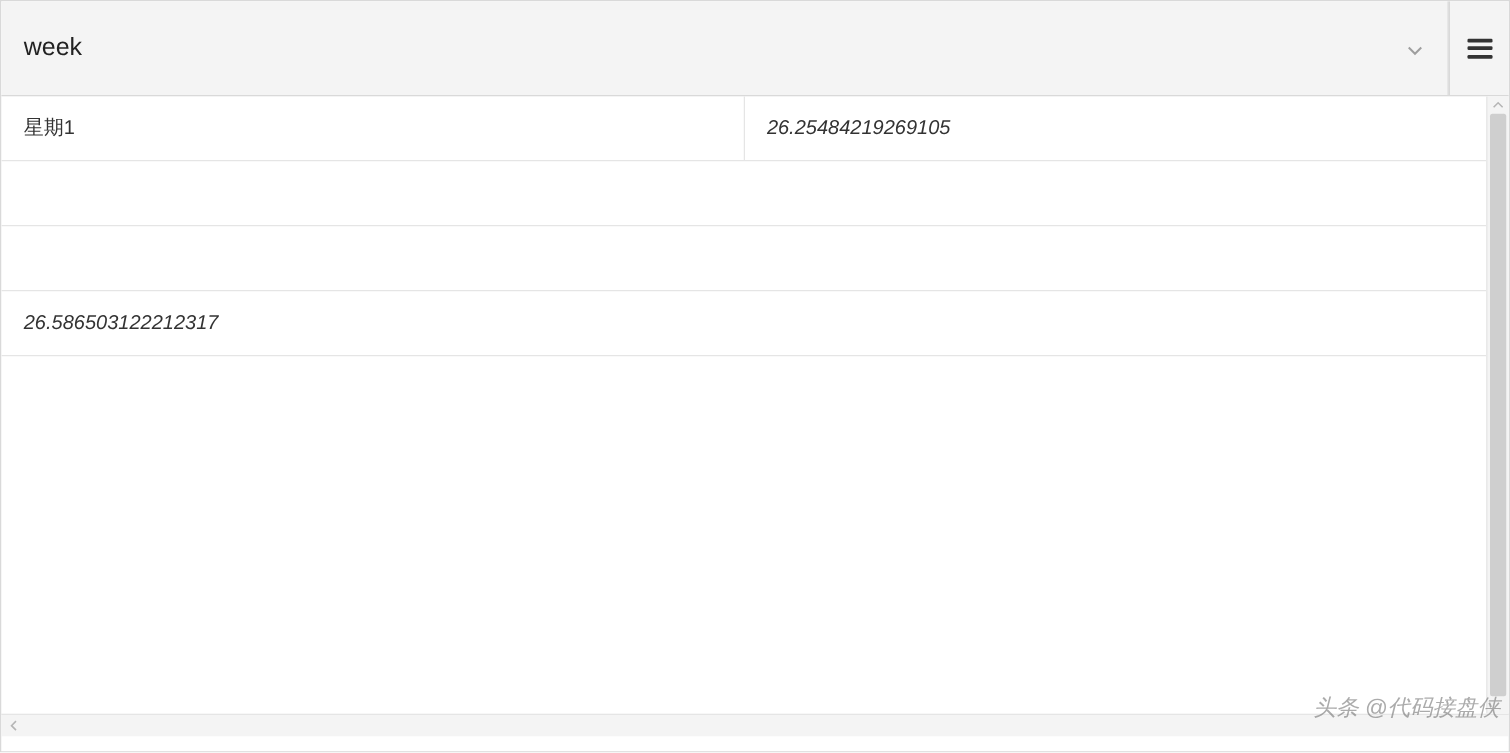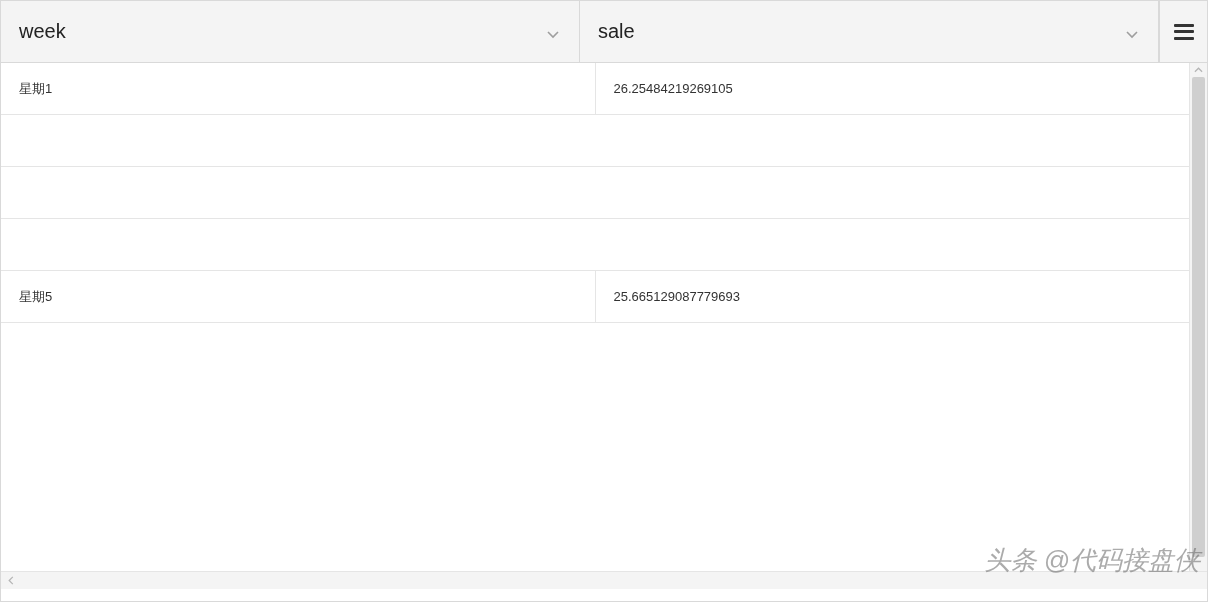--- a/index.html
+++ b/index.html
@@ -32,21 +32,21 @@
     .grid-main {
       flex: 1;
       display: flex;
       flex-direction: column;
       overflow: hidden;
     }
     .header-row {
       display: flex;
       background: #f4f4f4;
       border-bottom: 1px solid #d9d9d9;
-      height: 62px;
+      height: 76px;
     }
     .header-cell {
       flex: 1;
       display: flex;
       align-items: center;
       padding: 0 18px;
       border-right: 1px solid #d9d9d9;
       position: relative;
       font-weight: 500;
       color: #222;
@@ -103,24 +103,25 @@
       height: 52px;
       border-bottom: 1px solid #e5e5e5;
     }
     .data-cell {
       flex: 1;
       display: flex;
       align-items: center;
       padding: 0 18px;
       border-right: 1px solid #e5e5e5;
       color: #333;
-      font-size: 13px;
+      font-size: 16px;
     }
     .data-cell:last-child {
       border-right: none;
+      font-style: italic;
     }
     .vscroll {
       width: 18px;
       background: #f4f4f4;
       border-left: 1px solid #e5e5e5;
       position: relative;
     }
     .vscroll-up {
       position: absolute;
       top: 0;
@@ -163,21 +164,21 @@
     }
     .hscroll-left svg {
       width: 6px;
       height: 9px;
       opacity: 0.5;
     }
     .watermark {
       position: absolute;
       right: 8px;
       bottom: 24px;
-      font-size: 26px;
+      font-size: 18px;
       font-style: italic;
       color: rgba(102,102,102,0.55);
       pointer-events: none;
       font-family: "STHeiti", "Microsoft YaHei", sans-serif;
     }
   </style>
 </head>
 <body>
 
 <div class="grid-wrapper">
@@ -188,28 +189,20 @@
 
         <div class="header-cell">
           <span class="header-label">week</span>
           <span class="chevron">
             <svg viewBox="0 0 16 16">
                 <path d="M3 6 L8 11 L13 6" fill="none" stroke="#666" stroke-width="1.6"></path>
               </svg>
           </span>
         </div>
 
-        <div class="header-cell">
-          <span class="header-label">sale</span>
-          <span class="chevron">
-            <svg viewBox="0 0 16 16">
-                <path d="M3 6 L8 11 L13 6" fill="none" stroke="#666" stroke-width="1.6"></path>
-              </svg>
-          </span>
-        </div>
 
         <div class="menu-btn">
           <span class="hamburger">
             <span></span>
               <span></span>
               <span></span>
           </span>
         </div>
       </div>
 
@@ -218,24 +211,21 @@
 
           <div class="data-row">
             <div class="data-cell">星期1</div>
             <div class="data-cell">26.25484219269105</div>
           </div>
           <div class="data-row">
           </div>
           <div class="data-row">
           </div>
           <div class="data-row">
-          </div>
-          <div class="data-row">
-            <div class="data-cell">星期5</div>
-            <div class="data-cell">25.665129087779693</div>
+            <div class="data-cell">26.586503122212317</div>
           </div>
 
         </div>
 
         <div class="vscroll">
           <div class="vscroll-up">
             <svg viewBox="0 0 10 6">
                 <path d="M1 5 L5 1 L9 5" fill="none" stroke="#777" stroke-width="1.4"></path>
               </svg>
           </div>

